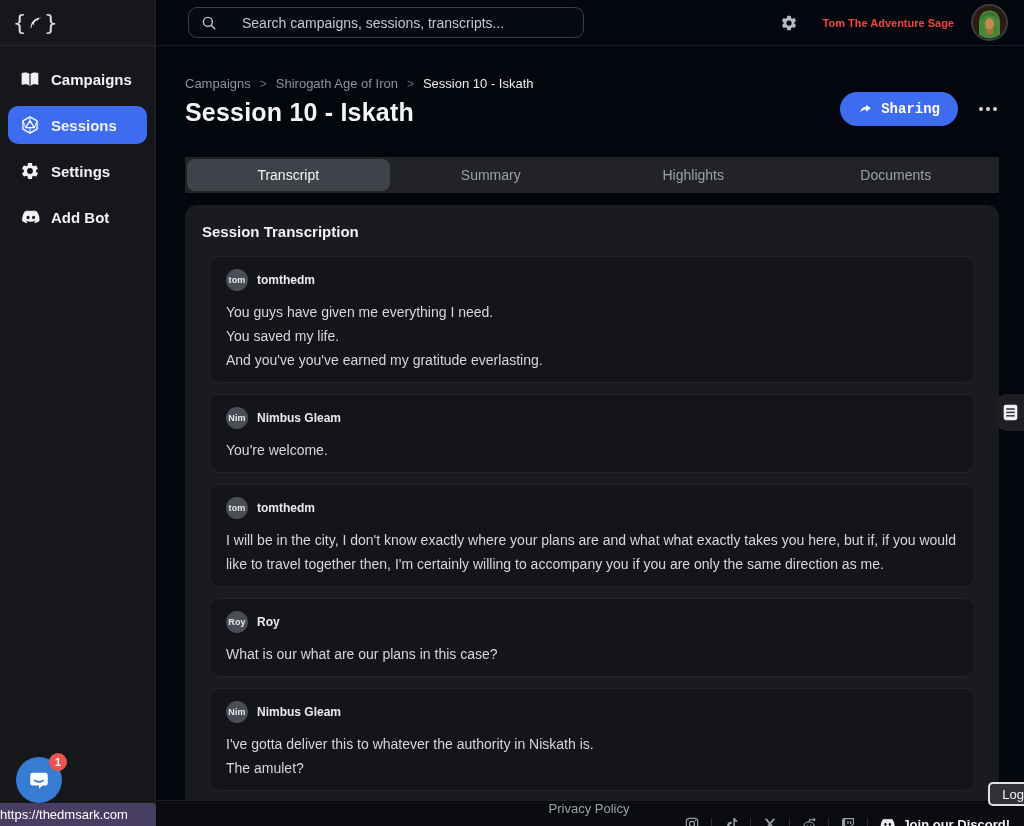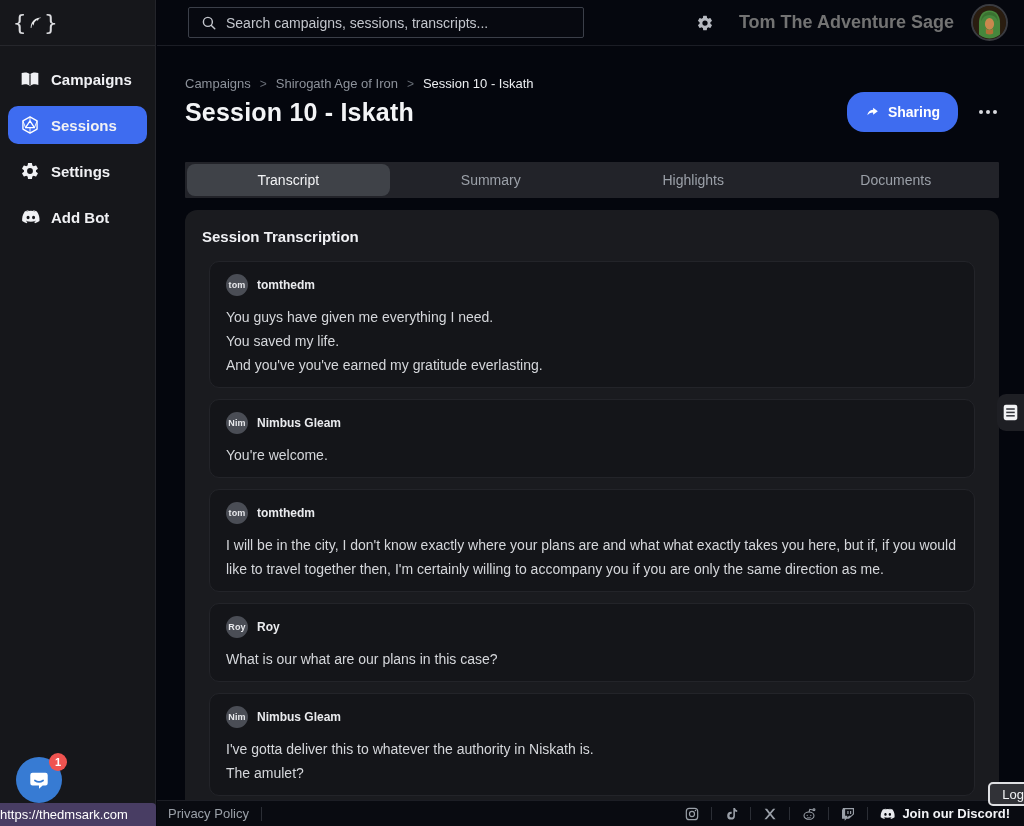--- a/index.html
+++ b/index.html
@@ -21,43 +21,43 @@
   .nav { padding:14px 8px 0 8px; display:flex; flex-direction:column; gap:8px; }
   .nav-item { display:flex; align-items:center; gap:11px; padding:9px 12px;
     border-radius:10px; color:#f0f1f4; font-size:15px; font-weight:600; cursor:pointer; }
   .nav-item.active { background:#3e6cf0; }
   .nav-icon { width:20px; height:20px; flex:0 0 20px; }
 
   
   .header { position:absolute; left:157px; top:0; right:0; height:46px;
     background:#05070e; border-bottom:1px solid #1b1d25;
     display:flex; align-items:center; padding:0 16px 0 31px; }
-  .search-box { width:396px; height:31px; border:1px solid #3b3f49; border-radius:2px;
-    display:flex; align-items:center; gap:9px; padding:12px 12px; background:#070910; }
+  .search-box { width:396px; height:31px; border:1px solid #3b3f49; border-radius:9px;
+    display:flex; align-items:center; gap:25px; padding:12px 12px; background:#070910; }
   .search-box input { flex:1; background:transparent; border:none; outline:none;
     color:#e8eaee; font-size:14px; font-family:inherit; }
   .search-box input::placeholder { color:#c3c6cd; opacity:1; }
   .header-right { margin-left:auto; display:flex; align-items:center; gap:17px; }
   .gear-btn { width:18px; height:18px; color:#b6b9c0; cursor:pointer; }
-  .user-name { font-size:18px; font-weight:600; color:#737373;margin-left:8px; }
+  .user-name { font-size:11px; font-weight:600; color:#ef4444;margin-left:8px; }
   .avatar-ring { width:37px; height:37px; border-radius:50%; border:2px solid #3a3b40;
     overflow:hidden; cursor:pointer; background:#241a10; }
 
   
   .main { position:absolute; left:157px; top:46px; right:0; bottom:26px; padding:0 25px 0 28px; }
   .breadcrumb { margin-top:30px; display:flex; align-items:center; gap:9px;
     font-size:13px; color:#8d929b; }
   .breadcrumb .sep { color:#676c75; font-size:12px; }
   .breadcrumb .current { color:#eceef1; font-weight:500; }
   .title-row { margin-top:7px; display:flex; align-items:flex-start; }
   .page-title { font-size:25px; font-weight:700; letter-spacing:.2px; color:#f3f4f6; }
   .title-actions { margin-left:auto; display:flex; align-items:center; gap:19px; margin-top:-6px; }
   .sharing-btn { display:flex; align-items:center; gap:8px; background:#3e6cf0; color:#fff;
-    border:none; border-radius:17px; height:40px; padding:0 18px;
-    font-size:14px; font-weight:600; font-family:Liberation Sans, sans-serif; cursor:pointer; }
+    border:none; border-radius:17px; height:34px; padding:0 18px;
+    font-size:14px; font-weight:600; font-family:Liberation Mono, monospace; cursor:pointer; }
   .more-btn { display:flex; gap:3px; padding:6px 2px; cursor:pointer; }
   .more-btn i { width:4px; height:4px; border-radius:50%; background:#d8dade; }
 
   .tabbar { margin-top:30px; height:36px; background:#222329; border-radius:1px;
     display:flex; align-items:stretch; padding:2px; }
   .tab { flex:1; display:flex; align-items:center; justify-content:center;
     font-size:14px; color:#9ba0a8; border-radius:8px; cursor:pointer; }
   .tab.active { background:#3f4248; color:#f2f3f5; font-weight:500; }
 
   .card { margin-top:12px; height:645px; background:#1a1b1f; border-radius:12px;
@@ -73,21 +73,21 @@
   .msg-line { font-size:14px; color:#d5d7db; line-height:24px; }
 
   
   .side-toggle { position:absolute; right:0; top:394px; width:27px; height:37px;
     background:#1e1f24; border-radius:9px 0 0 9px; display:flex; align-items:center;
     justify-content:center; cursor:pointer; z-index:3; }
 
   
   .footer { position:absolute; left:157px; right:0; bottom:0; height:26px;
     background:#090b11; border-top:1px solid #1c1e25;
-    display:flex; align-items:center; font-size:13px; color:#9aa0a8; padding:0 14px 0 11px; }
+    display:flex; align-items:center; font-size:13px; color:#9aa0a8; padding:0 14px 0 11px;flex-direction:column; }
   .footer-link { cursor:pointer; }
   .footer .divider { width:1px; height:14px; background:#2b2e35; margin:0 12px; }
   .footer-right { margin-left:auto; display:flex; align-items:center; }
   .soc { width:16px; height:16px; color:#9aa0a8; cursor:pointer; }
   .soc-sep { width:1px; height:13px; background:#2b2e35; margin:0 11px; }
   .discord-cta { display:flex; align-items:center; gap:7px; cursor:pointer; }
   .discord-cta .soc { color:#e8eaed; }
   .discord-label { color:#f2f3f6; font-weight:600; font-size:13px; }
 
   

